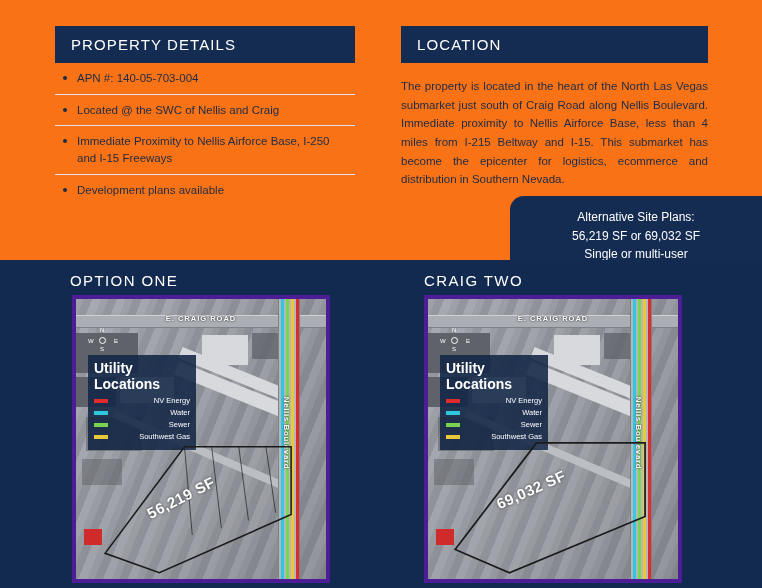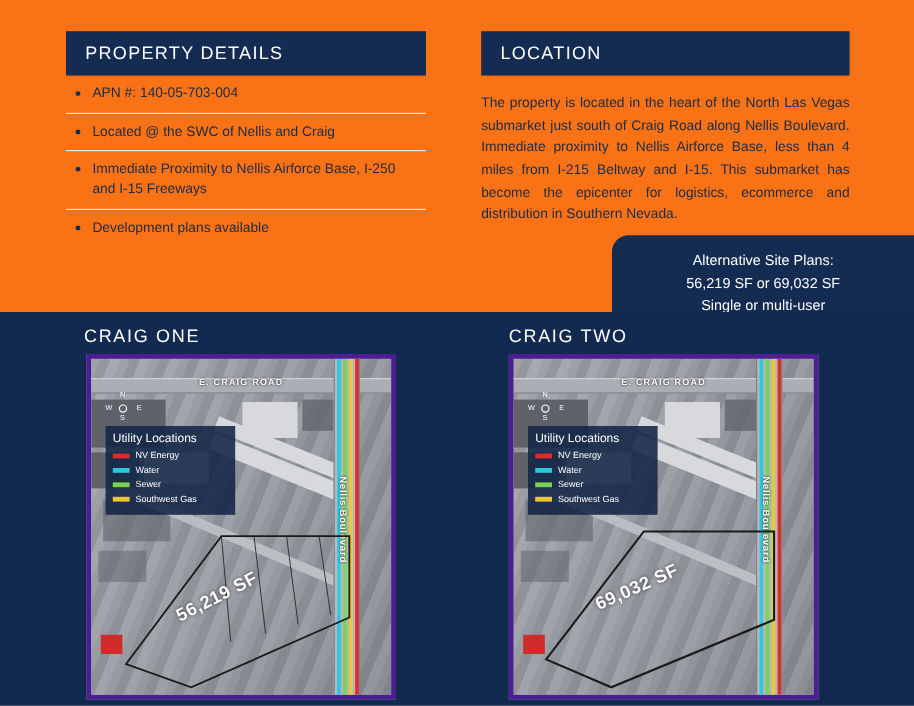--- a/index.html
+++ b/index.html
@@ -134,22 +134,22 @@
   .compass .dot { position:absolute; left:11px; top:8px; width:7px; height:7px; border:1px solid #fff; border-radius:50%; }
 
   
   .legend {
     position:absolute; left:12px; top:56px;
     width:108px;
     background:rgba(18,38,70,0.88);
     padding:5px 6px 6px 6px;
     color:#fff;
   }
-  .legend h4 { margin:0 0 4px 0; font-size:10px; font-weight:normal; }
-  .legend .row { display:flex; align-items:center; margin-bottom:3px; }
+  .legend h4 { margin:0 0 4px 0; font-size:14px; font-weight:bold; }
+  .legend .row { display:flex; align-items:center; margin-bottom:3px;justify-content:space-between; }
   .legend .sw { width:14px; height:4px; margin-right:5px; flex:0 0 14px; }
   .legend .lbl { font-size:7.5px; }
 
   
   .signal {
     position:absolute; width:7px; height:16px;
     background:#2a2d33; border-radius:1px;
     padding:1px 0; text-align:center;
   }
   .signal i { display:block; width:4px; height:4px; border-radius:50%; margin:0.5px auto; }
@@ -217,21 +217,21 @@
 
     <div class="alt-badge">
       <div>Alternative Site Plans:</div>
       <div>56,219 SF or 69,032 SF</div>
       <div>Single or multi-user</div>
     </div>
   </div>
 
   <div class="bottom"></div>
 
-  <div class="opt-title" id="opt1-title">CRAIG ONE</div>
+  <div class="opt-title" id="opt1-title">OPTION ONE</div>
   <div class="opt-title" id="opt2-title">CRAIG TWO</div>
 
   <div class="plan" id="plan1">
     <div class="aerial"></div>
 
     <div class="blk" style="left:0;top:34px;width:62px;height:40px;"></div>
     <div class="blk" style="left:0;top:78px;width:40px;height:30px;"></div>
     <div class="lightblk" style="left:44px;top:78px;width:54px;height:26px;"></div>
     <div class="lightblk" style="left:126px;top:36px;width:46px;height:30px;"></div>
     <div class="blk" style="left:176px;top:34px;width:40px;height:26px;opacity:.75;"></div>

